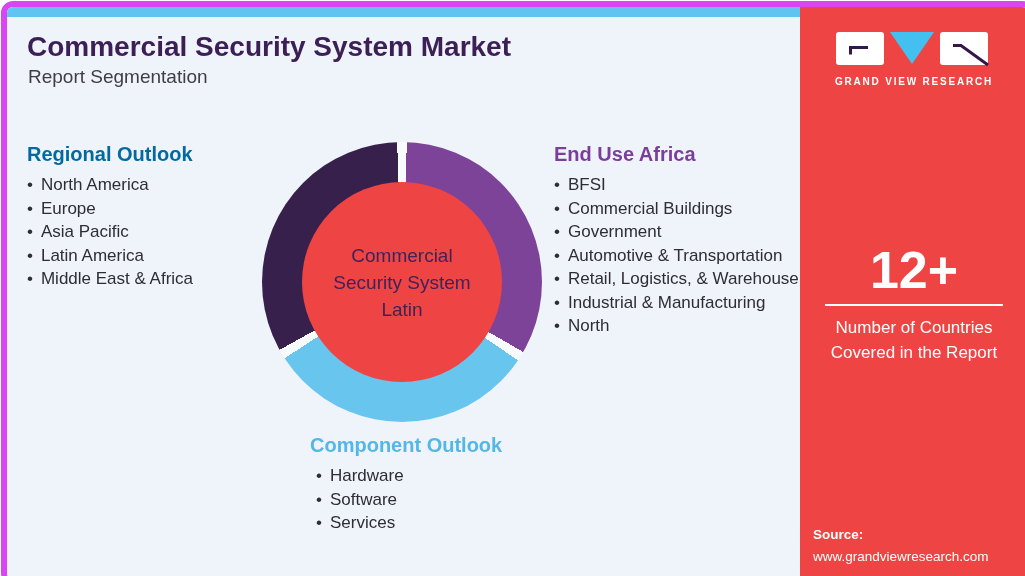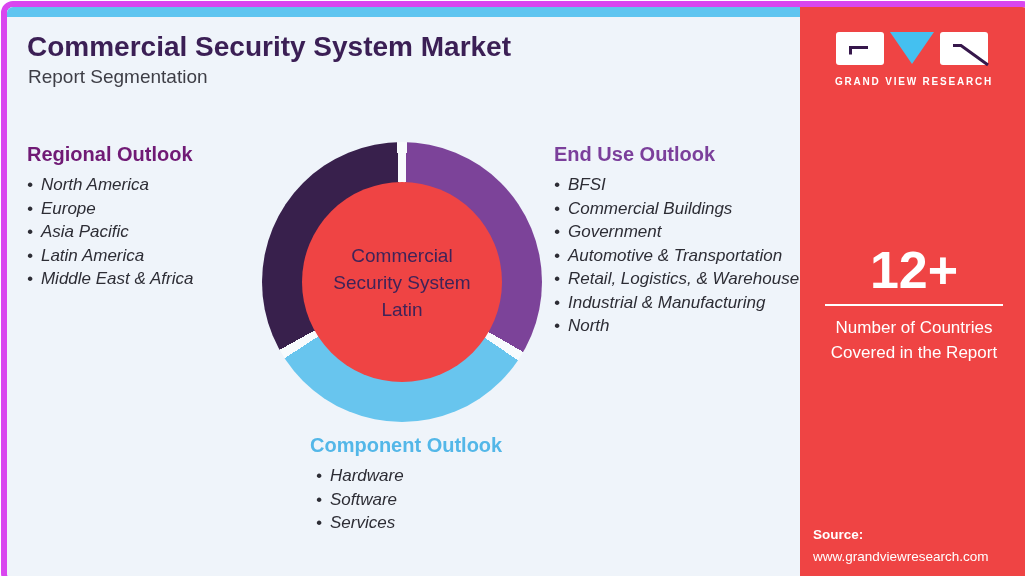--- a/index.html
+++ b/index.html
@@ -30,25 +30,25 @@
     position:absolute; left:20px; top:24px; margin:0;
     font-size:28px; font-weight:bold; color:#3b1f55; white-space:nowrap;
   }
   .subtitle {
     position:absolute; left:21px; top:59px;
     font-size:19px; color:#3e3e46;
   }
   .outlook h2 { margin:0 0 7px 0; font-size:20px; font-weight:bold; white-space:nowrap; }
   .outlook ul { list-style:none; margin:0; padding:0; }
   .outlook li {
-    font-size:17px; color:#2d2d35; line-height:23.5px; white-space:nowrap;font-style:italic;
+    font-size:17px; color:#2d2d35; line-height:23.5px; white-space:nowrap;
   }
   .outlook li::before { content:"\2022"; margin-right:8px; }
   .regional  { position:absolute; left:20px;  top:136px; }
-  .regional h2 { color:#701a75; }
+  .regional h2 { color:#0369a1; }
   .enduse    { position:absolute; left:547px; top:136px; }
   .enduse h2 { color:#7b3f9b; }
   .component { position:absolute; left:303px; top:427px; }
   .component h2 { color:#53b7e8; }
   .component ul { padding-left:6px; }
 
   .donut { position:absolute; left:255px; top:135px; width:280px; height:280px; }
   .ring  { position:absolute; inset:0; border-radius:50%; }
   .hole  {
     position:absolute; inset:40px; border-radius:50%;
@@ -98,21 +98,21 @@
     <div class="donut">
       <div class="ring" style="background: conic-gradient(rgb(248, 251, 253) 0deg, rgb(248, 251, 253) 2deg, rgb(124, 67, 153) 2deg, rgb(124, 67, 153) 120deg, rgb(248, 251, 253) 120deg, rgb(248, 251, 253) 124deg, rgb(104, 197, 238) 124deg, rgb(104, 197, 238) 237deg, rgb(248, 251, 253) 237deg, rgb(248, 251, 253) 241deg, rgb(56, 32, 76) 241deg, rgb(56, 32, 76) 358deg, rgb(248, 251, 253) 358deg, rgb(248, 251, 253) 360deg);"></div>
       <div class="hole">
         <span>Commercial</span>
         <span>Security System</span>
         <span>Latin</span>
       </div>
     </div>
 
     <section class="outlook enduse">
-      <h2>End Use Outlook</h2>
+      <h2>End Use Africa</h2>
       <ul>
         <li>BFSI</li>
         <li>Commercial Buildings</li>
         <li>Government</li>
         <li>Automotive &amp; Transportation</li>
         <li>Retail, Logistics, &amp; Warehouse</li>
         <li>Industrial &amp; Manufacturing</li>
         <li>North</li>
       </ul>
     </section>

